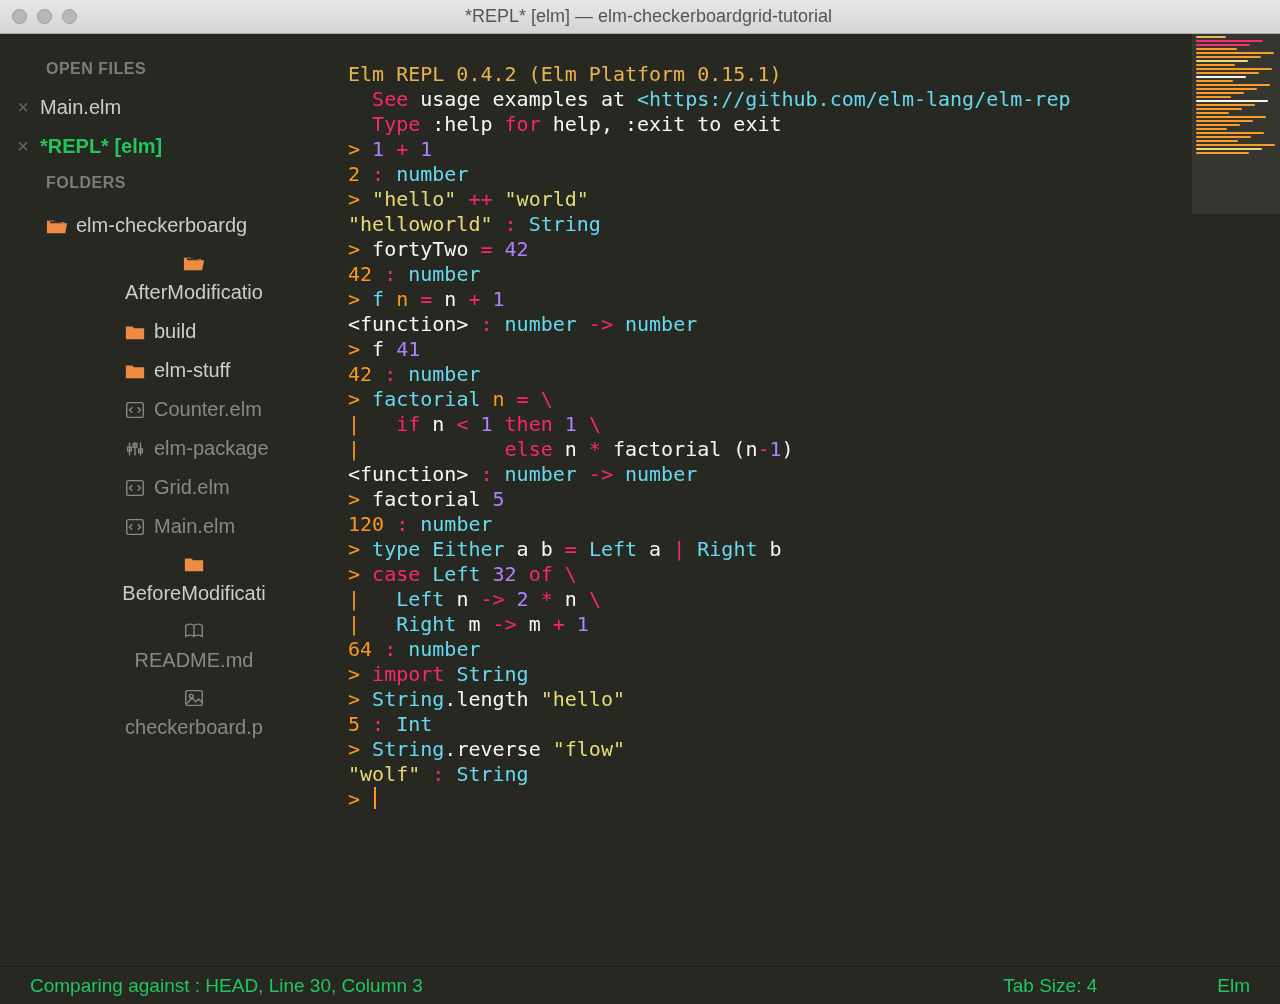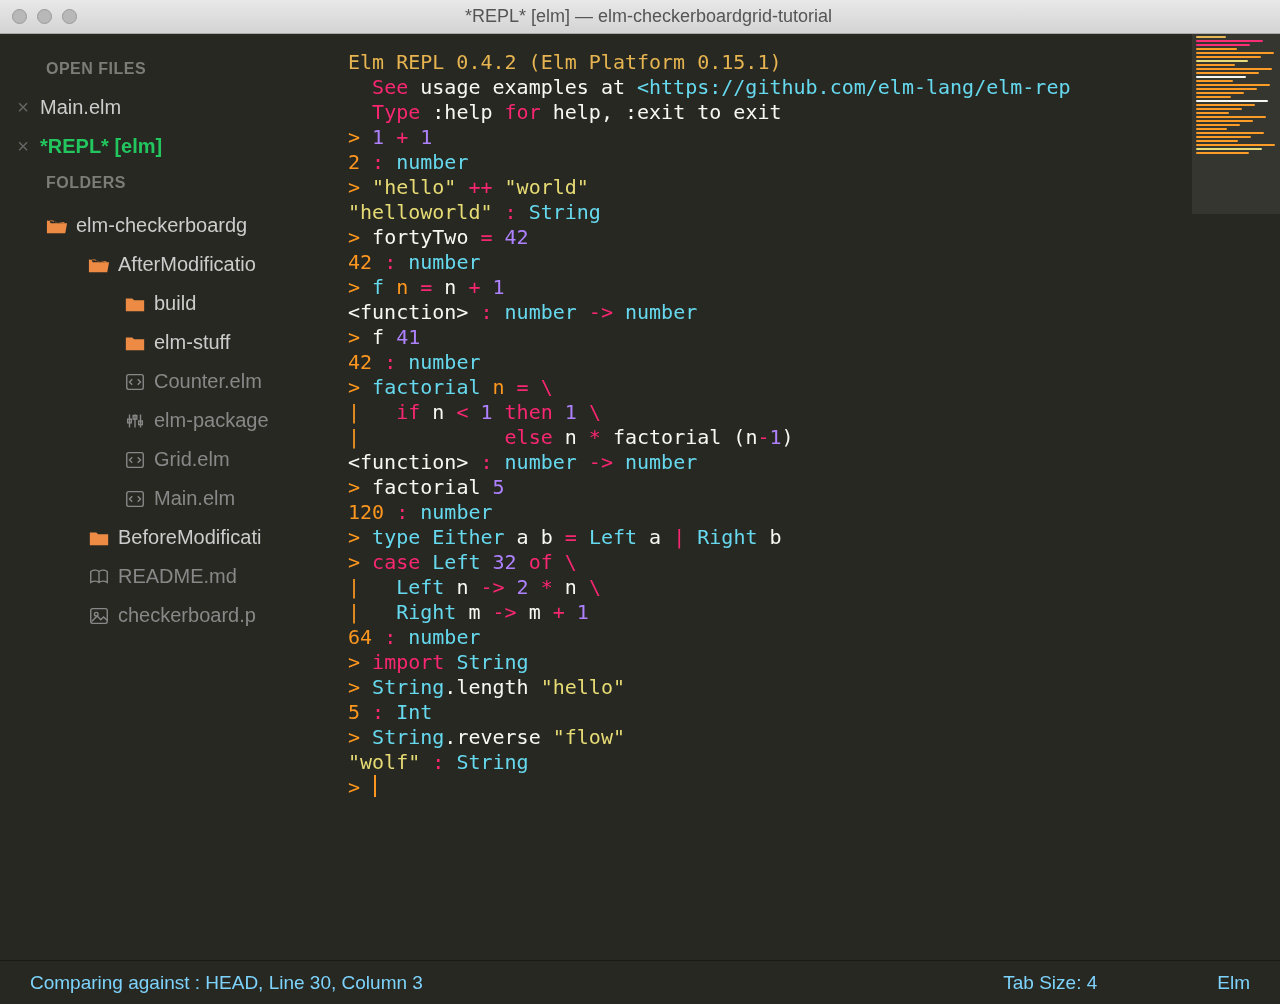--- a/index.html
+++ b/index.html
@@ -77,33 +77,33 @@
   color: #ccc;
   cursor: pointer;
   white-space: nowrap;
   overflow: hidden;
 }
 .tree-row .icon { width: 22px; height: 20px; flex-shrink: 0; }
 .tree-row.dim { color: #888; }
 .folder-icon-svg { fill: #ed8b44; }
 .file-icon-svg { stroke: #888; fill: none; stroke-width: 1.5; }
 .indent-0 { padding-left: 46px; }
-.indent-1 { padding-left: 88px; }
+.indent-1 { padding-left: 88px; flex-direction: column; }
 .indent-2 { padding-left: 124px; }
 .editor {
   flex: 1;
   position: relative;
   background: #272822;
   overflow: hidden;
 }
 .editor-text {
   font-family: "Menlo", "Consolas", monospace;
   font-size: 20px;
   line-height: 25px;
-  padding: 16px 0 0 4px;
+  padding: 28px 0 0 4px;
   white-space: pre;
   color: #f8f8f2;
 }
 .c-gold   { color: #e6b450; }
 .c-red    { color: #f92672; }
 .c-blue   { color: #66d9ef; }
 .c-orange { color: #fd971f; }
 .c-num    { color: #ae81ff; }
 .c-str    { color: #e6db74; }
 .c-white  { color: #f8f8f2; }
@@ -129,26 +129,26 @@
   top: 0; left: 0; right: 0;
   height: 180px;
   background: rgba(255,255,255,0.04);
 }
 .minimap .mmline {
   height: 2px;
   margin: 2px 4px;
   border-radius: 1px;
 }
 .statusbar {
-  height: 44px;
+  height: 38px;
   background: #272822;
   border-top: 1px solid #1a1a17;
   display: flex;
   align-items: center;
-  color: #7dd3fc;
+  color: #22c55e;
   font-size: 19px;
   padding: 0 30px;
 }
 .statusbar .sb-left { flex: 1; }
 .statusbar .sb-mid { margin-right: 120px; }
 </style>
 </head>
 <body>
 
 <div class="window">

